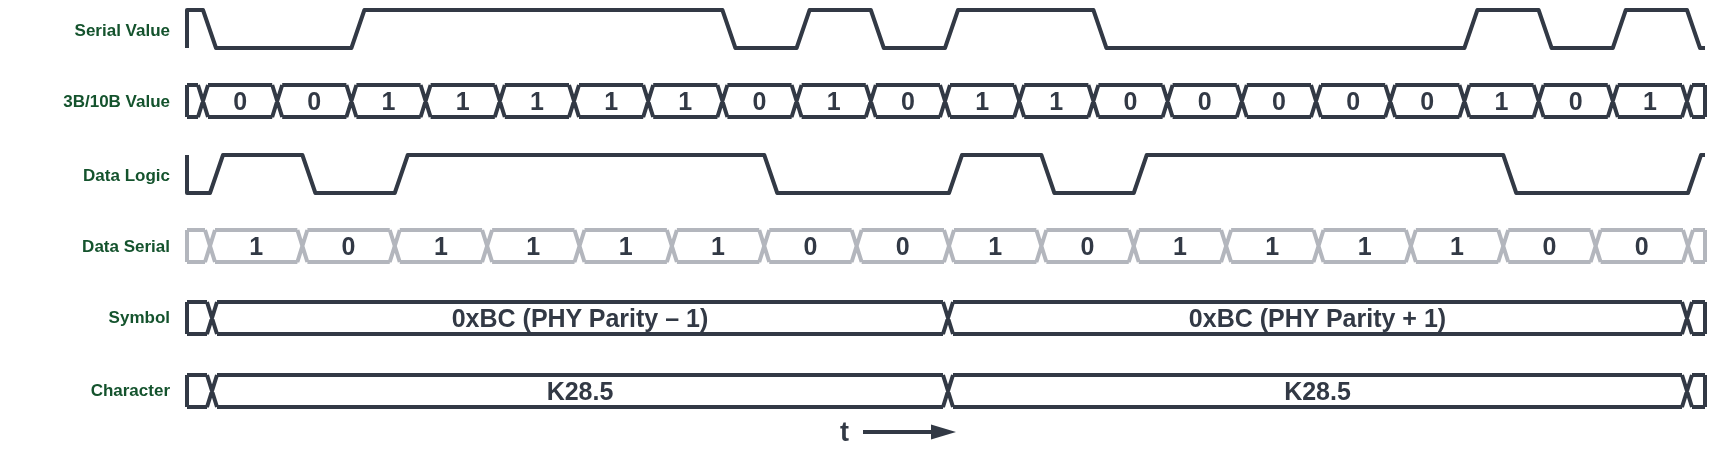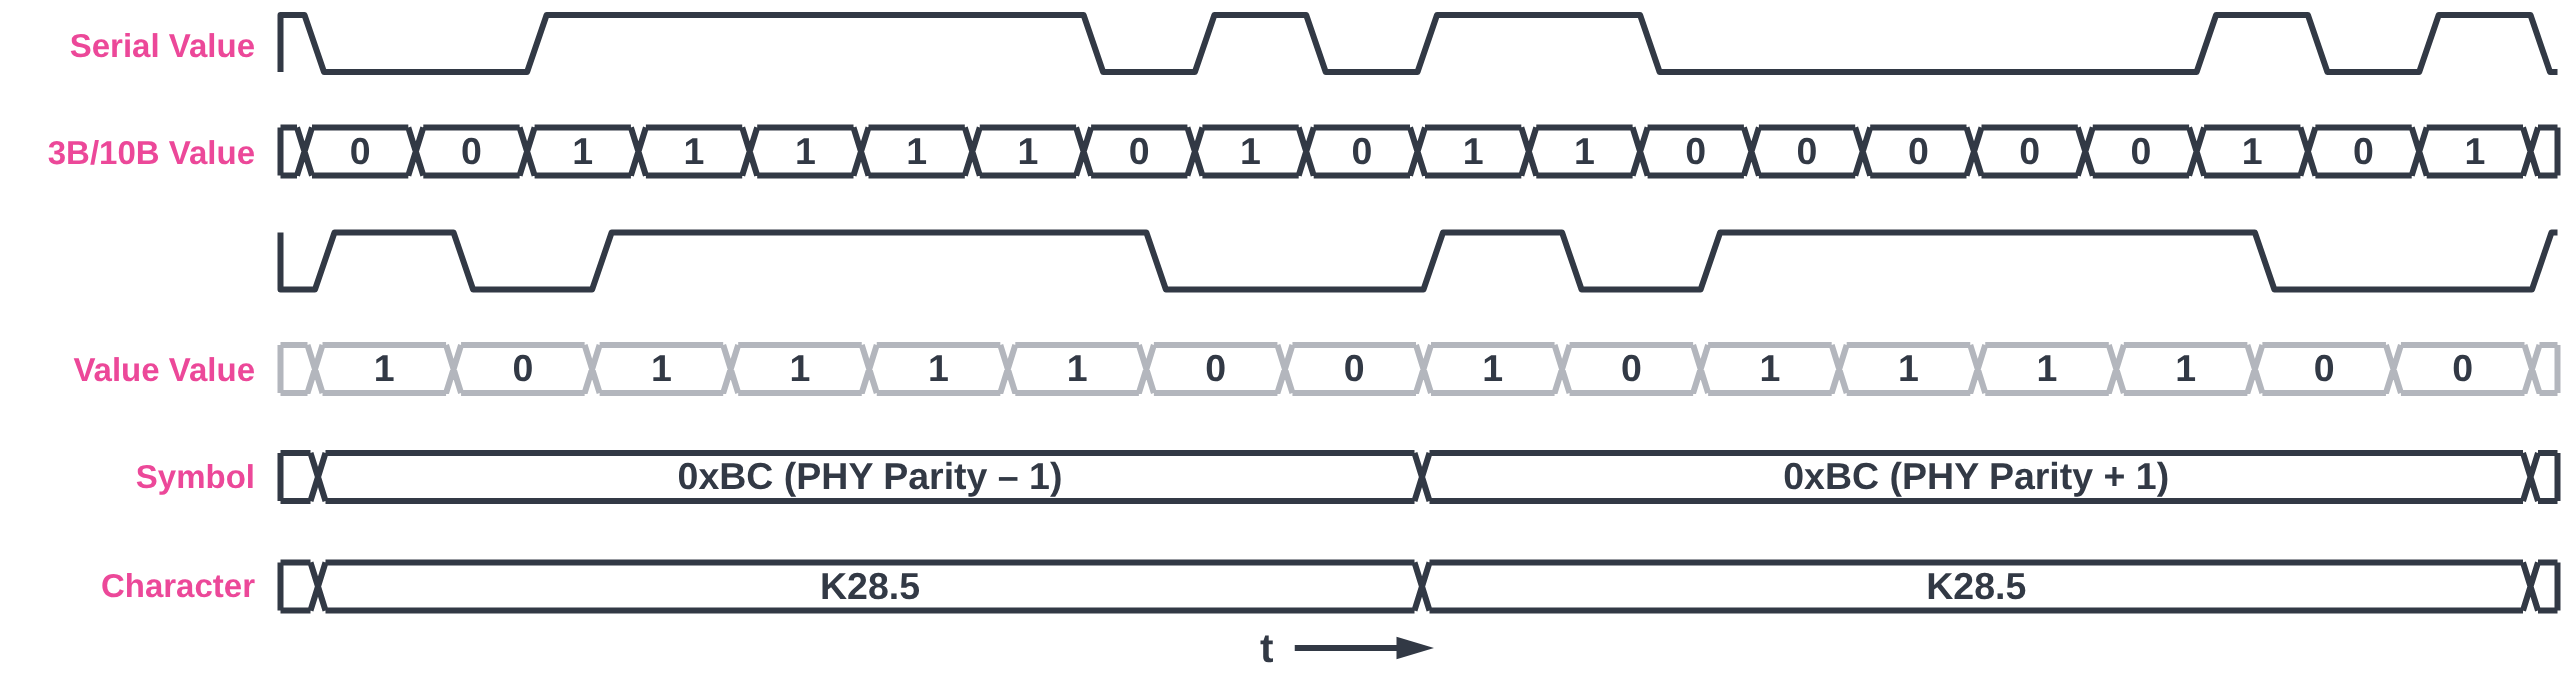--- a/index.html
+++ b/index.html
@@ -13,23 +13,23 @@
     width: 1712px;
     height: 451px;
     background: #ffffff;
     overflow: hidden;
   }
   .row-label {
     position: absolute;
     left: 0;
     width: 170px;
     text-align: right;
-    font-size: 22px;
+    font-size: 17px;
     font-weight: bold;
-    color: #ec4899;
+    color: #14532d;
     line-height: 34px;
     white-space: nowrap;
   }
   .label-serial    { top: 14px; }
   .label-8b10b     { top: 85px; }
   .label-logic     { top: 159px; }
   .label-data      { top: 230px; }
   .label-symbol    { top: 301px; }
   .label-character { top: 374px; }
   .wave-canvas {
@@ -114,21 +114,22 @@
       </g>
       <g>
         <path d="M 187 375 L 187 407 M 187 375 H 207 M 187 407 H 207 M 207 375 L 217 407 M 207 407 L 217 375 M 943 375 L 953 407 M 943 407 L 953 375 M 1682 375 L 1692 407 M 1682 407 L 1692 375 M 217 375 H 943 M 217 407 H 943 M 953 375 H 1682 M 953 407 H 1682 M 1692 375 H 1705 M 1692 407 H 1705 M 1705 375 L 1705 407" fill="none" stroke="#323945" stroke-width="4" stroke-linejoin="round"></path>
         <text x="580" y="391" fill="#323945" text-anchor="middle" dominant-baseline="central" font-size="25" font-weight="bold" font-family="&quot;Liberation Sans&quot;, sans-serif">K28.5</text>
         <text x="1317.5" y="391" fill="#323945" text-anchor="middle" dominant-baseline="central" font-size="25" font-weight="bold" font-family="&quot;Liberation Sans&quot;, sans-serif">K28.5</text>
       </g>
     </svg>
 
   <div class="row-label label-serial">Serial Value</div>
   <div class="row-label label-8b10b">3B/10B Value</div>
-  <div class="row-label label-data">Value Value</div>
+  <div class="row-label label-logic">Data Logic</div>
+  <div class="row-label label-data">Data Serial</div>
   <div class="row-label label-character">Character</div>
   <div class="row-label label-symbol">Symbol</div>
 
   <div class="time-axis">
     <span class="time-label">t</span>
     <svg width="95" height="18" viewBox="0 0 95 18">
       <line x1="0" y1="9" x2="70" y2="9" stroke="#323945" stroke-width="4"></line>
       <polygon points="68,1.5 93,9 68,16.5" fill="#323945"></polygon>
     </svg>
   </div>

